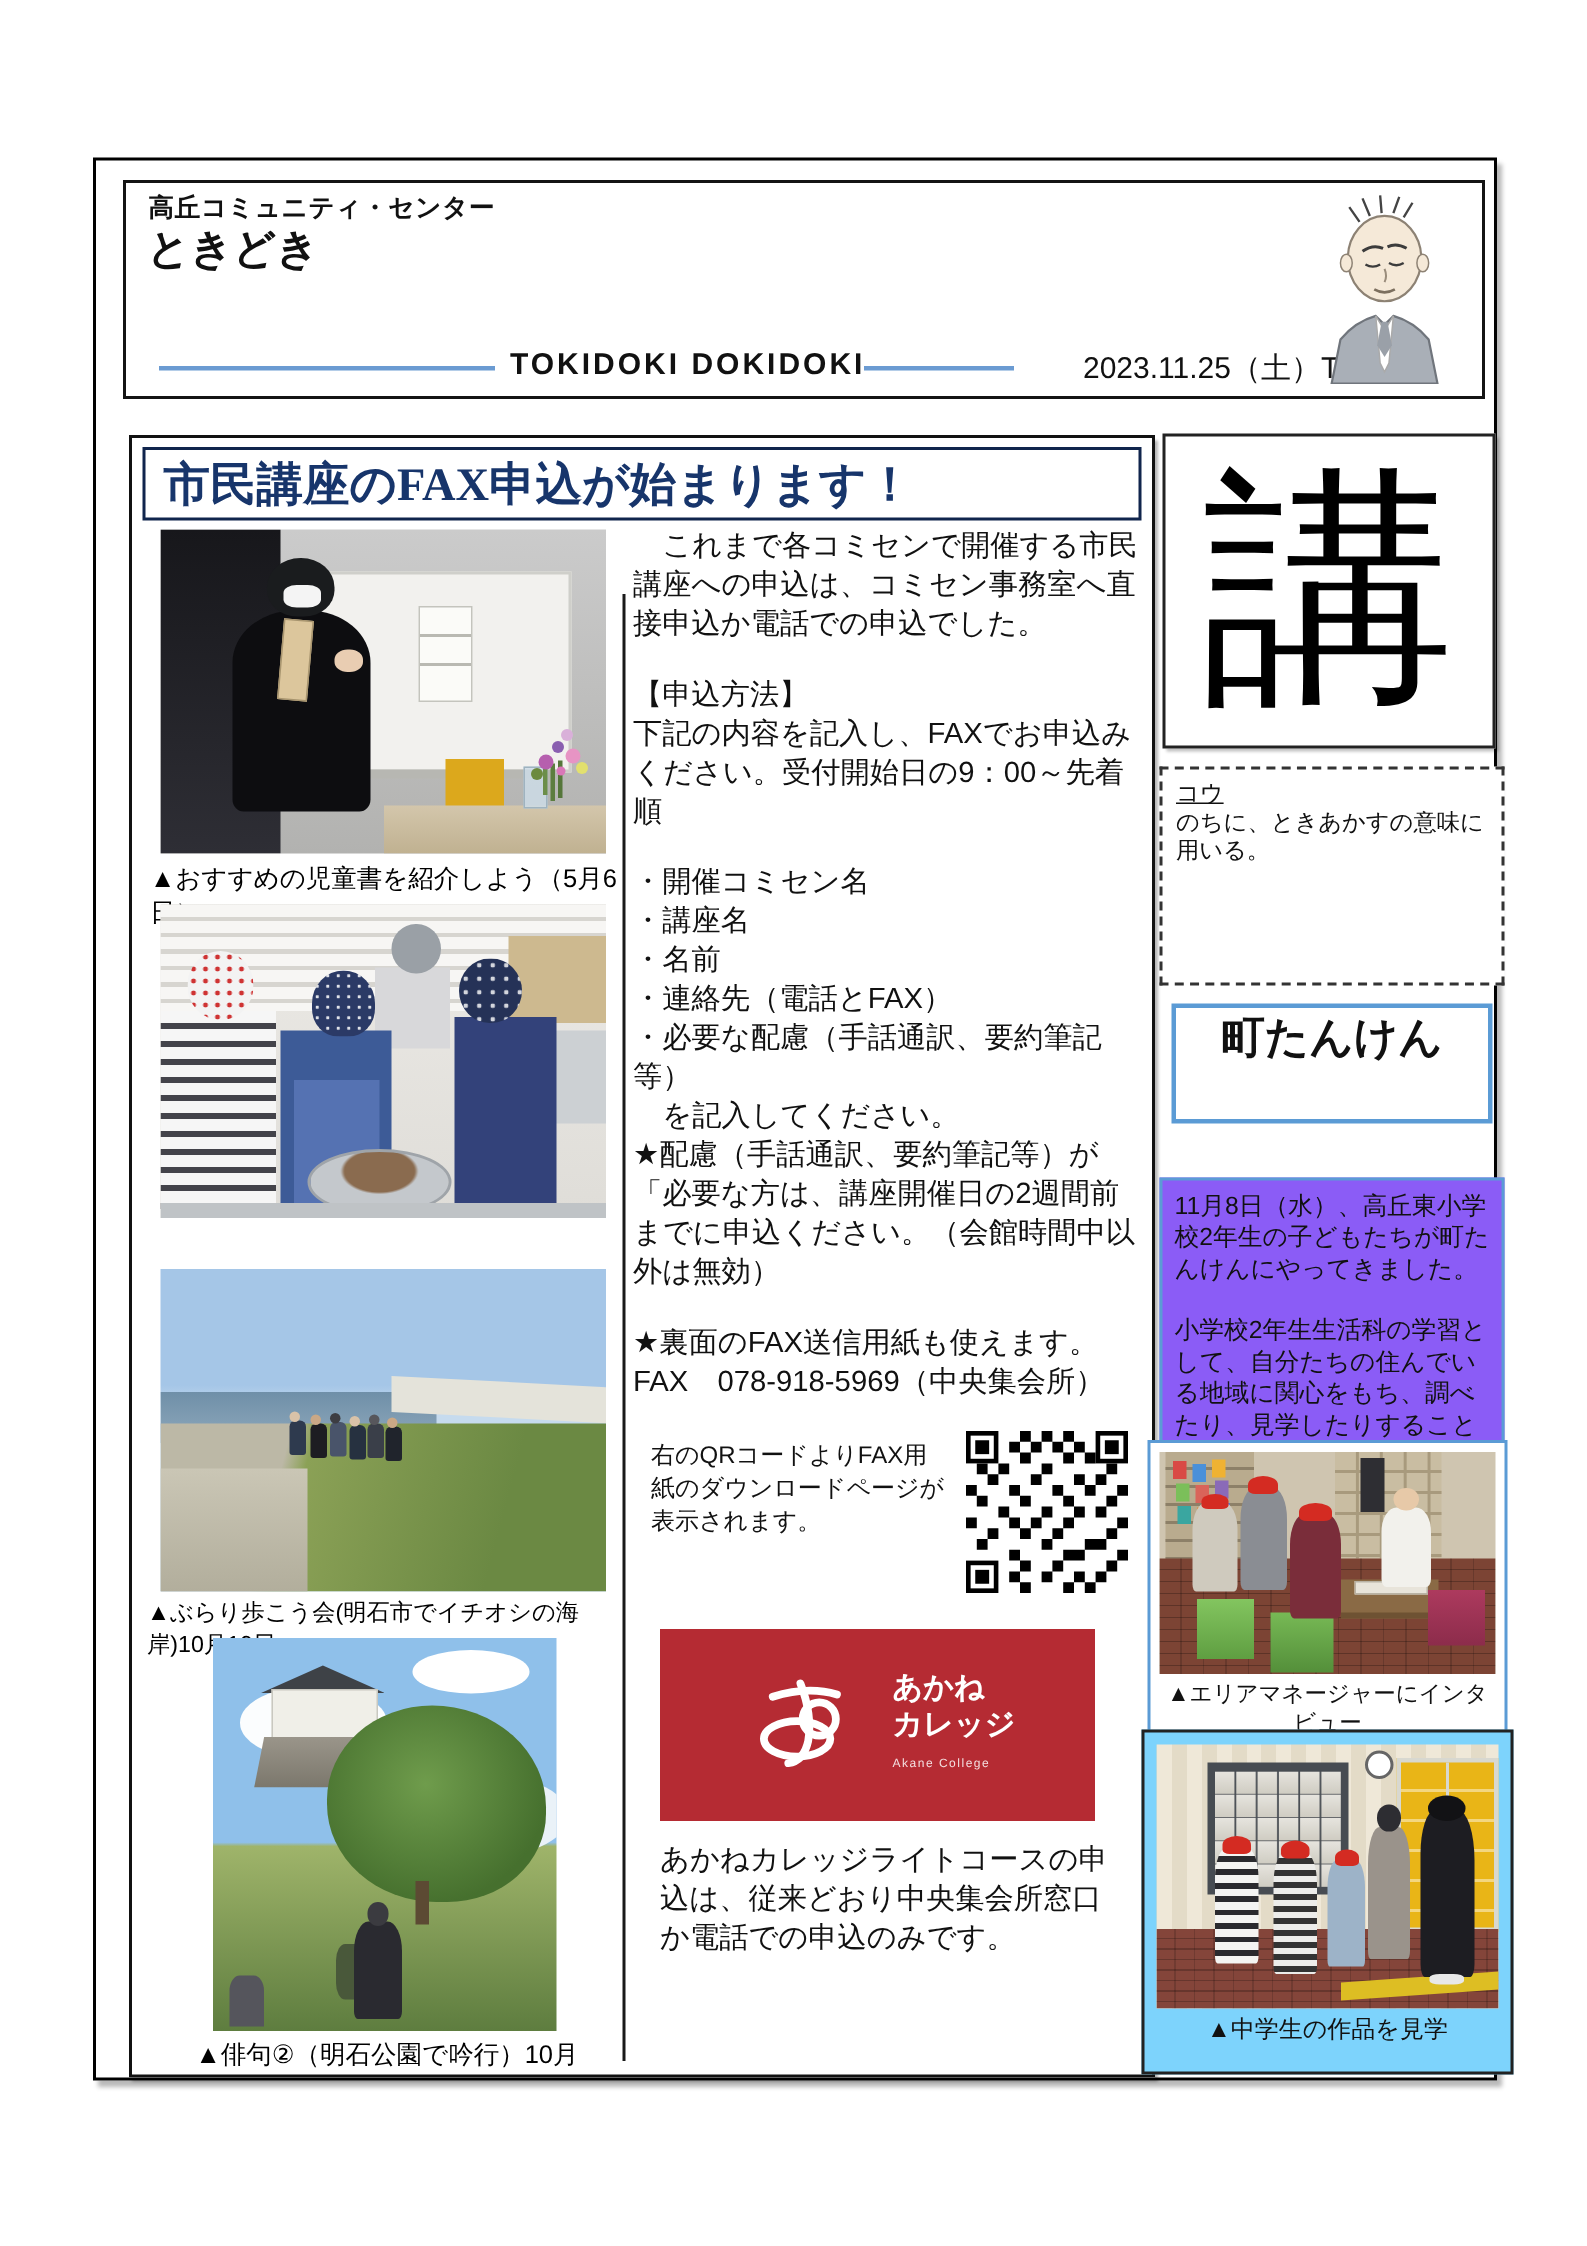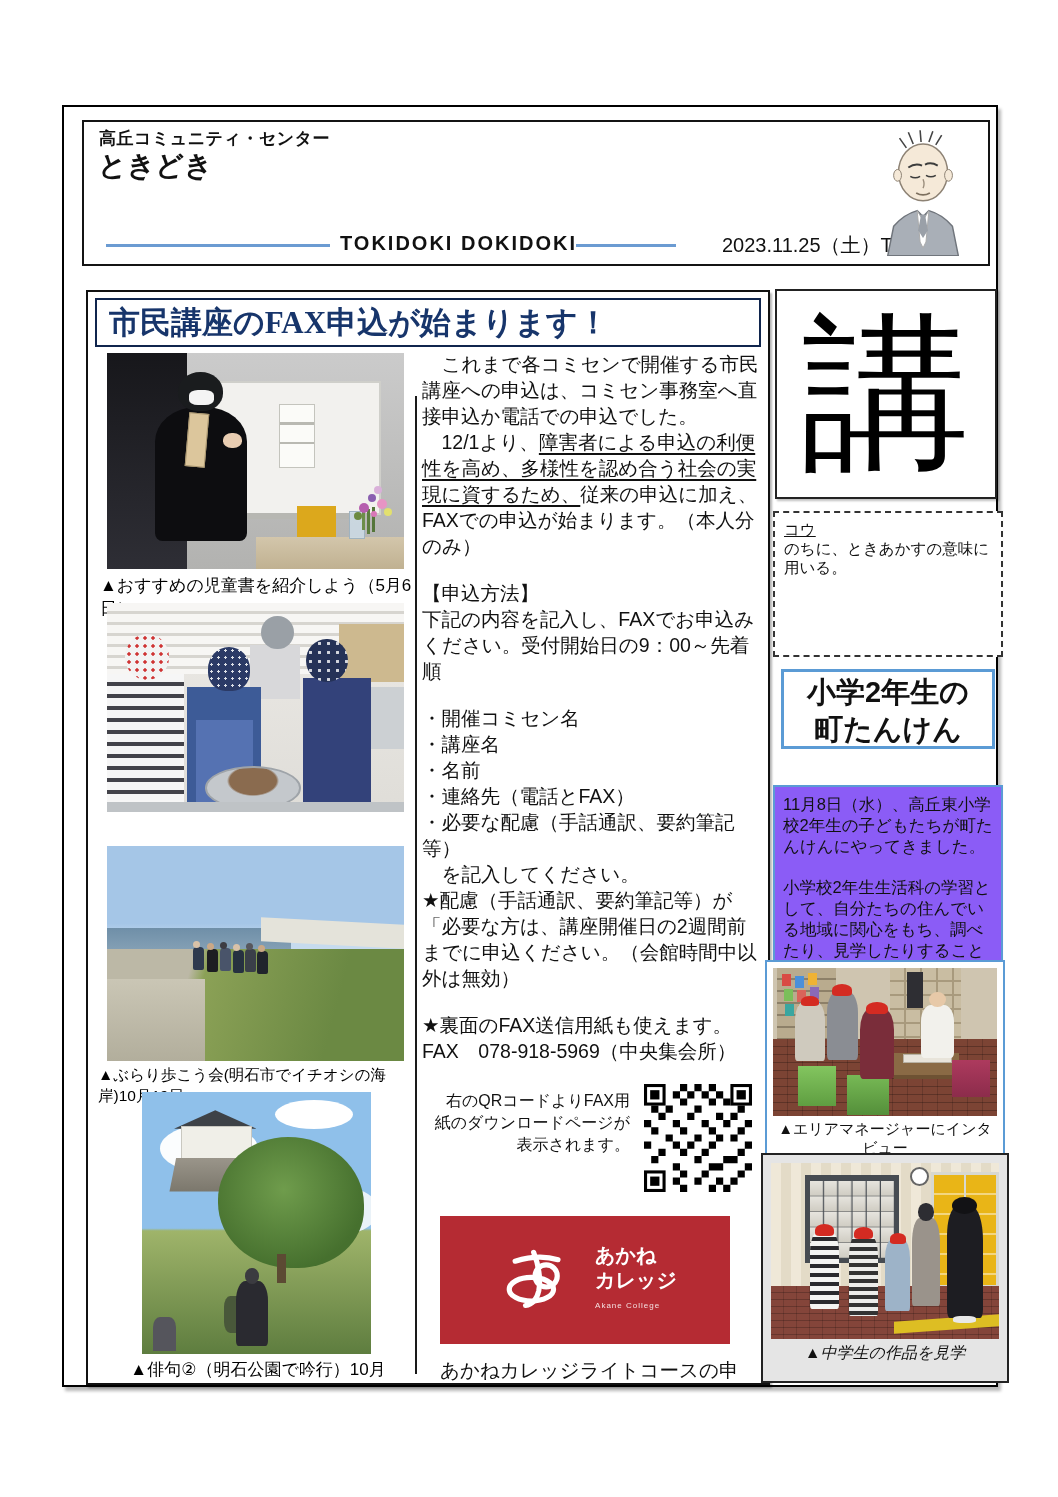--- a/index.html
+++ b/index.html
@@ -106,21 +106,21 @@
   .cap2{left:12px;top:524px;width:312px;}
   .cap3{left:10px;top:773px;width:318px;font-size:15.5px;}
   .cap4{left:40px;top:1066px;width:260px;text-align:center;}
 
   
   .article-text{position:absolute;left:334px;top:59px;width:344px;font-size:19.5px;line-height:26px;}
   .article-text p{margin:0;}
   .gap{height:21px;}
   .u{text-decoration:underline;text-underline-offset:4px;text-decoration-thickness:1.5px;}
   .qr-row{display:flex;margin-top:20px;padding-left:12px;align-items:flex-start;}
-  .qr-note{width:196px;font-size:16px;line-height:22px;padding-top:6px;text-align:right;}
+  .qr-note{width:196px;font-size:16px;line-height:22px;padding-top:6px;}
   .qr-svg{width:108px;height:108px;margin-left:14px;flex:none;}
   .akane-box{margin-top:24px;margin-left:18px;width:290px;height:128px;background:#b52b33;
              display:flex;align-items:center;justify-content:center;}
   .akane-logo{width:96px;height:76px;flex:none;}
   .akane-txt{color:#fff;font-weight:bold;font-size:20px;line-height:25px;margin-left:6px;}
   .akane-en{font-size:8px;font-weight:normal;letter-spacing:1px;opacity:.85;}
   .akane-note{margin-top:13px;padding-left:18px;width:312px;font-size:19.5px;line-height:26px;}
 
   
   .kanji-box{position:absolute;left:711px;top:182px;width:218px;height:206px;border:2px solid #222;background:#fff;
@@ -130,21 +130,21 @@
            padding:7px 9px;font-size:15.5px;line-height:19px;}
   .kou-box p{margin:0;}
   .kou-title{text-decoration:underline;font-weight:normal;}
   .machi-title-box{position:absolute;left:717px;top:562px;width:208px;height:72px;border:3px solid #5b9bd5;background:#fff;
                    text-align:center;font-size:29px;font-weight:bold;line-height:37px;padding-top:2px;}
   .machi-body-box{position:absolute;left:709px;top:646px;width:210px;height:190px;border:2px solid #5b9bd5;background:#8b5cf6;
                   padding:7px 8px;font-size:16.5px;line-height:21px;margin-top:32px;}
   .machi-body-box p{margin:0;}
   .machi-gap{height:20px;}
   .sb-photo-box1{position:absolute;left:701px;top:853px;width:224px;height:180px;border:2px solid #5b9bd5;background:#fff;padding:6px;}
-  .sb-photo-box2{position:absolute;left:697px;top:1046px;width:228px;height:210px;border:2px solid #222;background:#e5e5e5;padding:8px;font-style:italic;}
+  .sb-photo-box2{position:absolute;left:697px;top:1046px;width:228px;height:210px;border:2px solid #222;background:#7dd3fc;padding:8px;}
   .sb-cap{text-align:center;font-size:15px;margin-top:4px;}
 
   
   .p5{position:relative;width:100%;height:148px;background:#cfc5b0;overflow:hidden;}
   .p5 *{position:absolute;}
   .p5-shelf{right:16%;top:0;width:32%;height:48%;background:#c9bda2;
     background-image:repeating-linear-gradient(90deg,transparent 0 14px,#a89a7d 14px 16px),repeating-linear-gradient(transparent 0 12px,#a89a7d 12px 14px);}
   .p5-rack{left:2%;top:0;width:26%;height:55%;background:#b9ab8e;
     background-image:repeating-linear-gradient(transparent 0 10px,#8d8068 10px 12px);}
   .p5-leaf{left:4%;top:4%;width:9px;height:12px;background:#d94a45;
@@ -278,21 +278,20 @@
         <div class="p4-tree"></div>
         <div class="p4-trunk"></div>
         <div class="p4-hiker2"></div>
         <div class="p4-pack"></div>
         <div class="p4-hiker"></div>
       </div>
       <div class="cap cap4">▲俳句②（明石公園で吟行）10月7日</div>
 
       <div class="article-text">
         <p><span>　これまで各コミセンで開催する市民講座への申込は、コミセン事務室へ直接申込か電話での申込でした。</span></p>
-        <p><span>　12/1より、</span><span class="u">障害者による申込の利便性を高め、多様性を認め合う社会の実現に資するため、</span><span>従来の申込に加え、FAXでの申込が始まります。（本人分のみ）</span></p>
         <div class="gap"></div>
         <p>【申込方法】</p>
         <p>下記の内容を記入し、FAXでお申込みください。受付開始日の9：00～先着順</p>
         <div class="gap"></div>
         <p>・開催コミセン名</p>
         <p>・講座名</p>
         <p>・名前</p>
         <p>・連絡先（電話とFAX）</p>
         <p>・必要な配慮（手話通訳、要約筆記等）</p>
         <p>　を記入してください。</p>
@@ -343,21 +342,20 @@
       <div class="kanji-box">
         <span class="kanji">講</span>
       </div>
 
       <div class="kou-box">
         <p class="kou-title">コウ</p>
         <p>のちに、ときあかすの意味に用いる。</p>
       </div>
 
       <div class="machi-title-box">
-        <div>小学2年生の</div>
         <div>町たんけん</div>
       </div>
 
       <div class="machi-body-box">
         <p>11月8日（水）、高丘東小学校2年生の子どもたちが町たんけんにやってきました。</p>
         <div class="machi-gap"></div>
         <p>小学校2年生生活科の学習として、自分たちの住んでいる地域に関心をもち、調べたり、見学したりすることで、町の良さに気づくというねらいがあります。</p>
       </div>
 
       <div class="sb-photo-box1">

